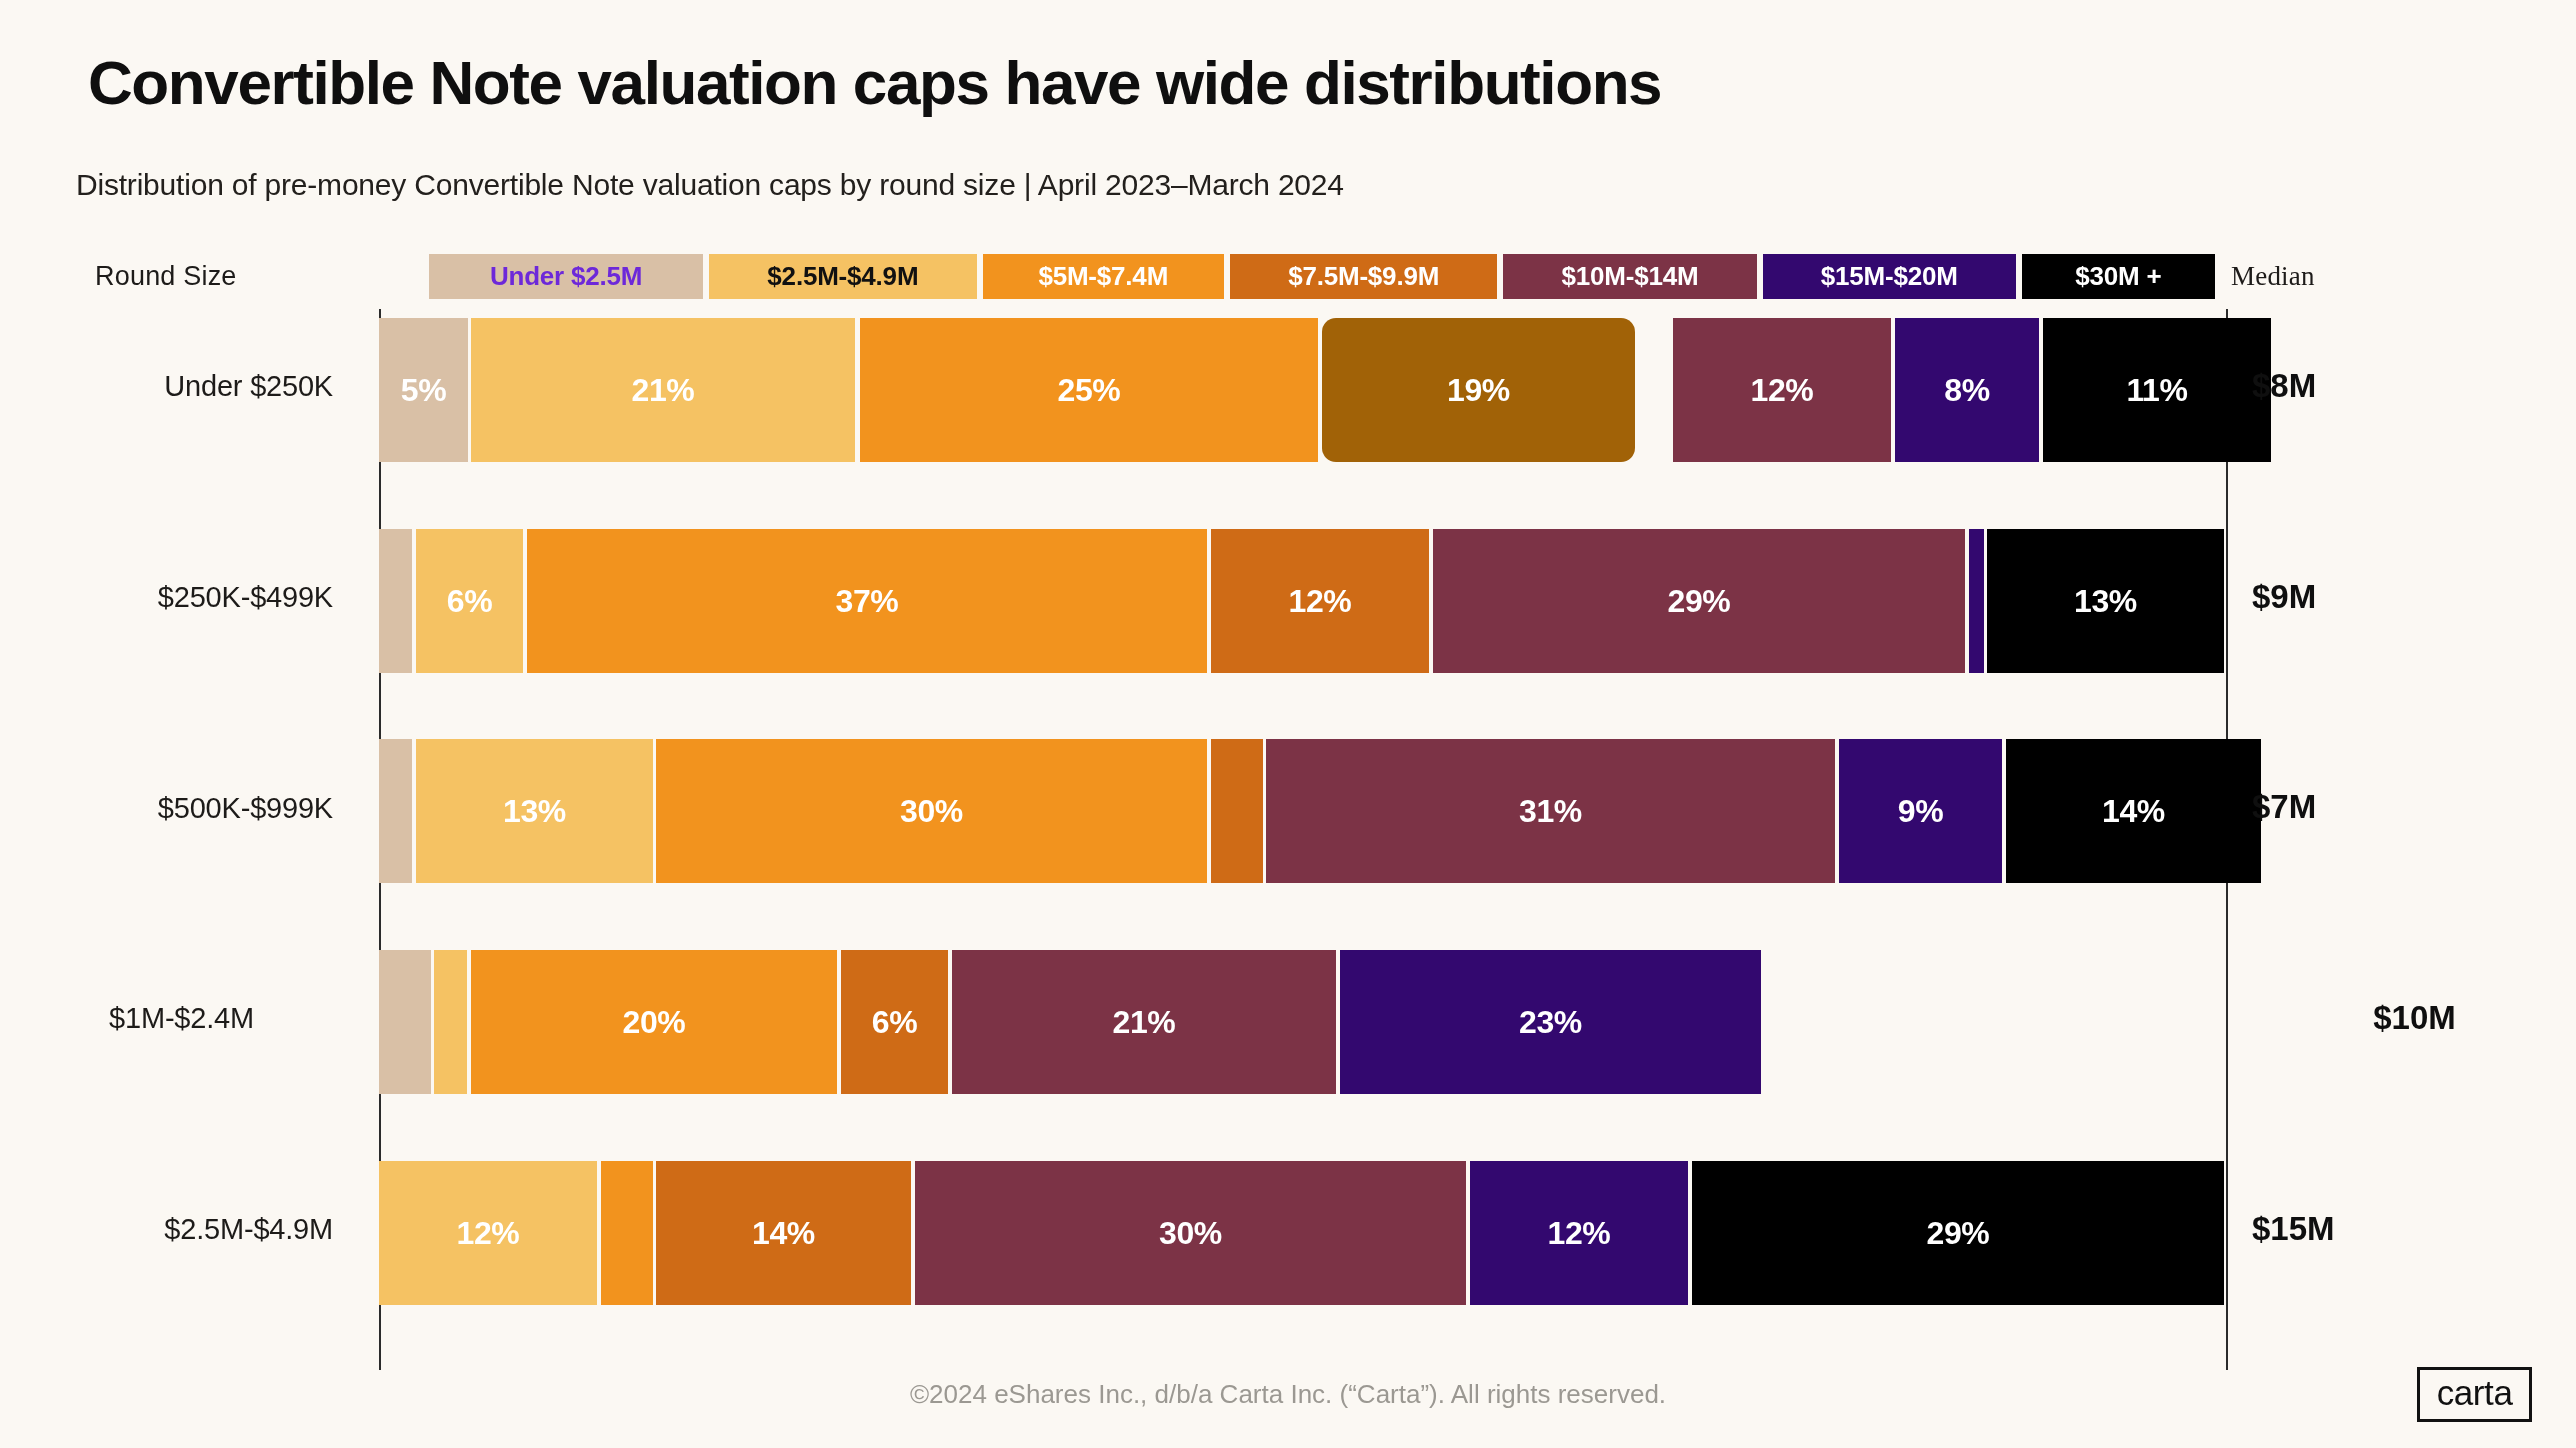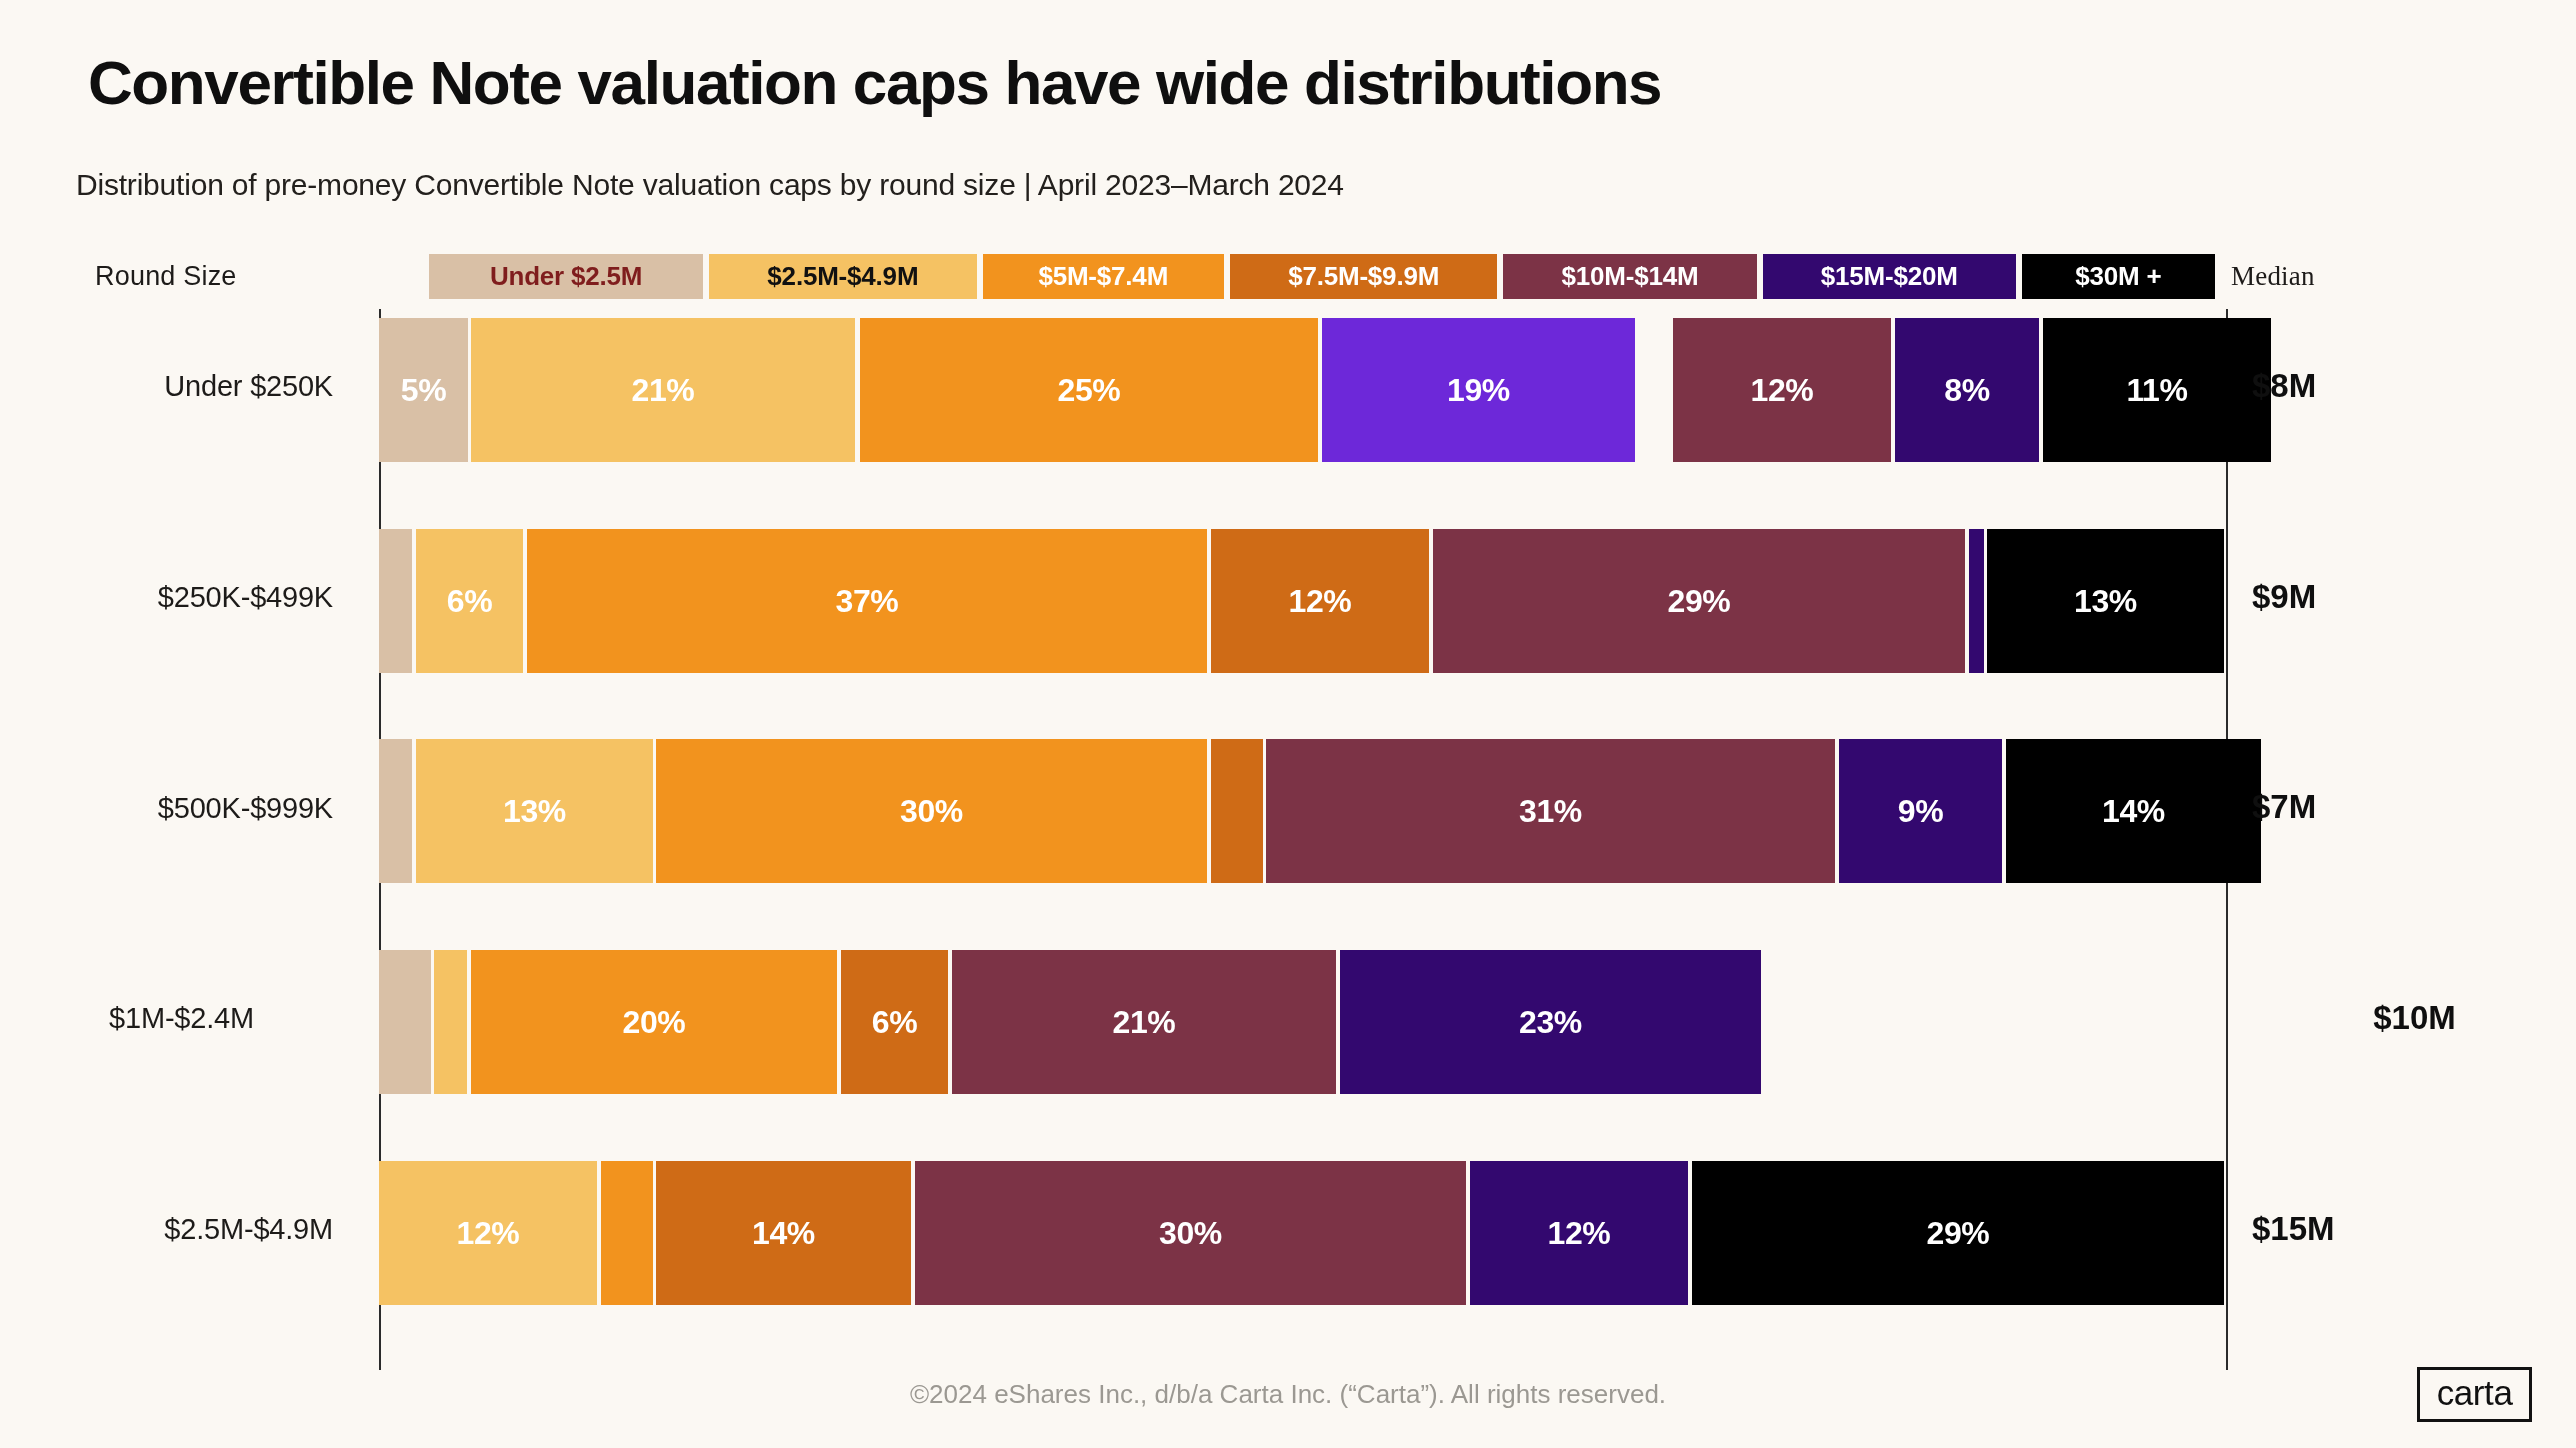--- a/index.html
+++ b/index.html
@@ -95,21 +95,21 @@
 
 <div class="page">
 
   <div class="title">Convertible Note valuation caps have wide distributions</div>
   <div class="subtitle">Distribution of pre-money Convertible Note valuation caps by round size | April 2023–March 2024</div>
 
   <div class="roundsize-label">Round Size</div>
   <div class="median-label">Median</div>
 
   <div class="legend-items" id="legend">
-      <div class="legend-chip" style="background: rgb(217, 192, 166); color: #7f1d1d; flex: 0.15 0 auto; margin-left: 44px;">
+      <div class="legend-chip" style="background: rgb(217, 192, 166); color: #6d28d9; flex: 0.15 0 auto; margin-left: 44px;">
         <span>Under $2.5M</span>
       </div>
       <div class="legend-chip" style="background: rgb(245, 194, 99); color: rgb(17, 17, 17); flex: 0.142 0 auto;">
         <span>$2.5M-$4.9M</span>
       </div>
       <div class="legend-chip" style="background: rgb(242, 147, 30); color: rgb(255, 255, 255); flex: 0.135 0 auto;">
         <span>$5M-$7.4M</span>
       </div>
       <div class="legend-chip" style="background: rgb(207, 107, 22); color: rgb(255, 255, 255); flex: 0.142 0 auto;">
         <span>$7.5M-$9.9M</span>
@@ -132,21 +132,21 @@
       <div class="row" style="top: 0px;">
         <div class="seg" title="Under $2.5M: 5%" style="left: 0px; width: 89px; background: rgb(217, 192, 166);">
           <span>5%</span>
         </div>
         <div class="seg" title="$2.5M-$4.9M: 21%" style="left: 92px; width: 384px; background: rgb(245, 194, 99);">
           <span>21%</span>
         </div>
         <div class="seg" title="$5M-$7.4M: 25%" style="left: 481px; width: 458px; background: rgb(242, 147, 30);">
           <span>25%</span>
         </div>
-        <div class="seg" title="$7.5M-$9.9M: 19%" style="left: 943px; width: 313px; background: #6d28d9;">
+        <div class="seg" title="$7.5M-$9.9M: 19%" style="left: 943px; width: 313px; background: #a16207; border-radius: 14px;">
           <span>19%</span>
         </div>
         <div class="seg" title="$10M-$14M: 12%" style="left: 1294px; width: 218px; background: rgb(124, 51, 70);">
           <span>12%</span>
         </div>
         <div class="seg" title="$15M-$20M: 8%" style="left: 1516px; width: 144px; background: rgb(51, 8, 111);">
           <span>8%</span>
         </div>
         <div class="seg" title="$20M +: 11%" style="left: 1664px; width: 228px; background: rgb(0, 0, 0);">
           <span>11%</span>

